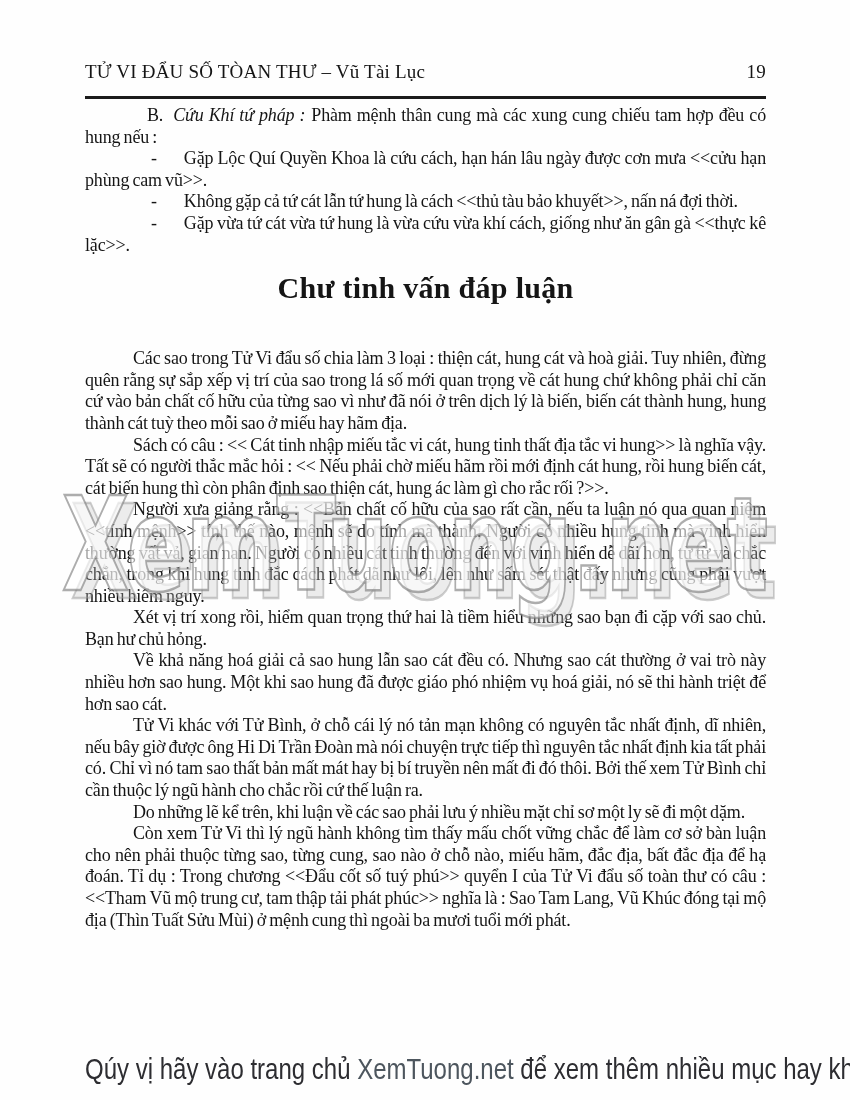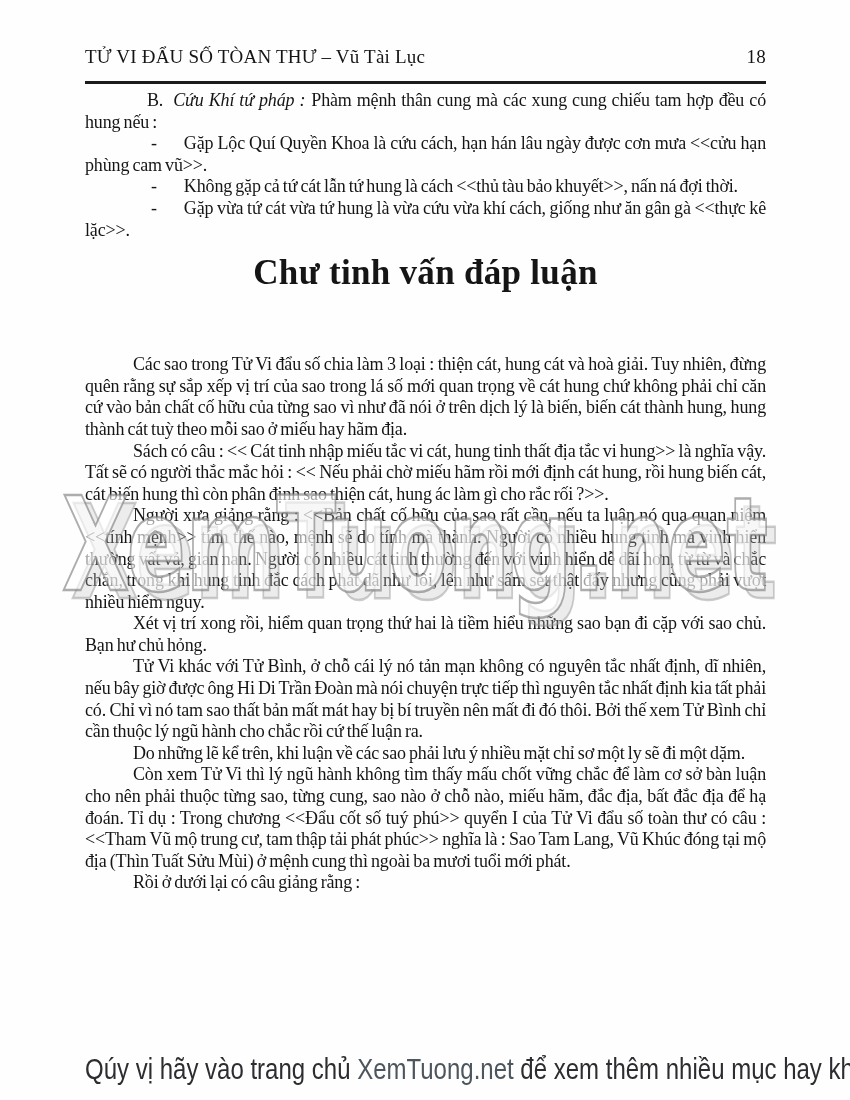--- a/index.html
+++ b/index.html
@@ -9,21 +9,21 @@
     width: 850px;
     height: 1100px;
     background: #fefefe;
     overflow: hidden;
     font-family: "Liberation Serif", "DejaVu Serif", serif;
     color: #151515;
   }
   .content {
     position: absolute;
     left: 85px;
-    top: 46px;
+    top: 61px;
     width: 681px;
     z-index: 1;
   }
   .header-row {
     display: flex;
     justify-content: space-between;
     align-items: baseline;
     font-size: 19px;
     letter-spacing: 0.2px;
   }
@@ -41,24 +41,24 @@
   }
   .body-text p { margin: 0; }
   .para-b { text-indent: 62px; }
   .b-label { margin-right: 10px; }
   .it { font-style: italic; margin-right: 6px; }
   .li { text-indent: 66px; }
   .dash { margin-right: 27px; }
   .chapter-heading {
     text-align: center;
     font-weight: bold;
-    font-size: 35px;
+    font-size: 30px;
     line-height: 36px;
     margin-top: 14px;
-    margin-bottom: 63px;
+    margin-bottom: 42px;
     letter-spacing: 0.3px;
     word-spacing: 0;
     text-indent: 0;
   }
   .bp { text-indent: 48px; font-family: Liberation Serif, serif; }
   .watermark {
     position: absolute;
     left: 60px;
     top: 486px;
     z-index: 4;
@@ -99,43 +99,43 @@
 </style>
 </head>
 <body>
 
 <div class="page">
 
   <div class="content">
 
     <div class="header-row">
       <span>TỬ VI ĐẨU SỐ TÒAN THƯ – Vũ Tài Lục</span>
-      <span>18</span>
+      <span>19</span>
     </div>
 
     <div class="rule"></div>
 
     <div class="body-text">
 
       <p class="para-b"><span class="b-label">B.</span><span class="it">Cứu Khí tứ pháp :</span><span>Phàm mệnh thân cung mà các xung cung chiếu tam hợp đều có hung nếu :</span></p>
 
       <p class="li"><span class="dash">-</span><span>Gặp Lộc Quí Quyền Khoa là cứu cách, hạn hán lâu ngày được cơn mưa &lt;&lt;cửu hạn phùng cam vũ&gt;&gt;.</span></p>
       <p class="li"><span class="dash">-</span><span>Không gặp cả tứ cát lẫn tứ hung là cách &lt;&lt;thủ tàu bảo khuyết&gt;&gt;, nấn ná đợi thời.</span></p>
       <p class="li"><span class="dash">-</span><span>Gặp vừa tứ cát vừa tứ hung là vừa cứu vừa khí cách, giống như ăn gân gà &lt;&lt;thực kê lặc&gt;&gt;.</span></p>
 
       <h1 class="chapter-heading">Chư tinh vấn đáp luận</h1>
 
       <p class="bp">Các sao trong Tử Vi đẩu số chia làm 3 loại : thiện cát, hung cát và hoà giải. Tuy nhiên, đừng quên rằng sự sắp xếp vị trí của sao trong lá số mới quan trọng về cát hung chứ không phải chỉ căn cứ vào bản chất cố hữu của từng sao vì như đã nói ở trên dịch lý là biến, biến cát thành hung, hung thành cát tuỳ theo mỗi sao ở miếu hay hãm địa.</p>
       <p class="bp">Sách có câu : &lt;&lt; Cát tinh nhập miếu tắc vi cát, hung tinh thất địa tắc vi hung&gt;&gt; là nghĩa vậy. Tất sẽ có người thắc mắc hỏi : &lt;&lt; Nếu phải chờ miếu hãm rồi mới định cát hung, rồi hung biến cát, cát biến hung thì còn phân định sao thiện cát, hung ác làm gì cho rắc rối ?&gt;&gt;.</p>
       <p class="bp">Người xưa giảng rằng : &lt;&lt;Bản chất cố hữu của sao rất cần, nếu ta luận nó qua quan niệm &lt;&lt;tính mệnh&gt;&gt; tính thế nào, mệnh sẽ do tính mà thành. Người có nhiều hung tinh mà vinh hiển thường vất vả, gian nan. Người có nhiều cát tinh thường đến với vinh hiển dễ dãi hơn, từ từ và chắc chắn, trong khi hung tinh đắc cách phát dã như lôi, lên như sấm sét thật đấy nhưng cũng phải vượt nhiều hiểm nguy.</p>
       <p class="bp">Xét vị trí xong rồi, hiểm quan trọng thứ hai là tiềm hiểu những sao bạn đi cặp với sao chủ. Bạn hư chủ hỏng.</p>
+      <p class="bp">Về khả năng hoá giải cả sao hung lẫn sao cát đều có. Nhưng sao cát thường ở vai trò này nhiều hơn sao hung. Một khi sao hung đã được giáo phó nhiệm vụ hoá giải, nó sẽ thi hành triệt để hơn sao cát.</p>
       <p class="bp">Tử Vi khác với Tử Bình, ở chỗ cái lý nó tản mạn không có nguyên tắc nhất định, dĩ nhiên, nếu bây giờ được ông Hi Di Trần Đoàn mà nói chuyện trực tiếp thì nguyên tắc nhất định kia tất phải có. Chỉ vì nó tam sao thất bản mất mát hay bị bí truyền nên mất đi đó thôi. Bởi thế xem Tử Bình chỉ cần thuộc lý ngũ hành cho chắc rồi cứ thế luận ra.</p>
       <p class="bp">Do những lẽ kể trên, khi luận về các sao phải lưu ý nhiều mặt chỉ sơ một ly sẽ đi một dặm.</p>
       <p class="bp">Còn xem Tử Vi thì lý ngũ hành không tìm thấy mấu chốt vững chắc để làm cơ sở bàn luận cho nên phải thuộc từng sao, từng cung, sao nào ở chỗ nào, miếu hãm, đắc địa, bất đắc địa để hạ đoán. Tỉ dụ : Trong chương &lt;&lt;Đẩu cốt số tuý phú&gt;&gt; quyển I của Tử Vi đẩu số toàn thư có câu : &lt;&lt;Tham Vũ mộ trung cư, tam thập tải phát phúc&gt;&gt; nghĩa là : Sao Tam Lang, Vũ Khúc đóng tại mộ địa (Thìn Tuất Sửu Mùi) ở mệnh cung thì ngoài ba mươi tuổi mới phát.</p>
-      <p class="bp">Rồi ở dưới lại có câu giảng rằng :</p>
 
     </div>
   </div>
 
   <svg class="watermark" width="726" height="175" viewBox="0 0 726 175" aria-hidden="true">
     <text class="wm-shadow" x="11" y="112" textLength="706" lengthAdjust="spacingAndGlyphs">XemTuong.net</text>
     <text class="wm-main" x="2" y="104" textLength="706" lengthAdjust="spacingAndGlyphs">XemTuong.net</text>
   </svg>
 
   <div class="footer"><span>Qúy vị hãy vào trang chủ </span><span class="footer-link">XemTuong.net</span><span> để xem thêm nhiều mục hay khác</span></div>

